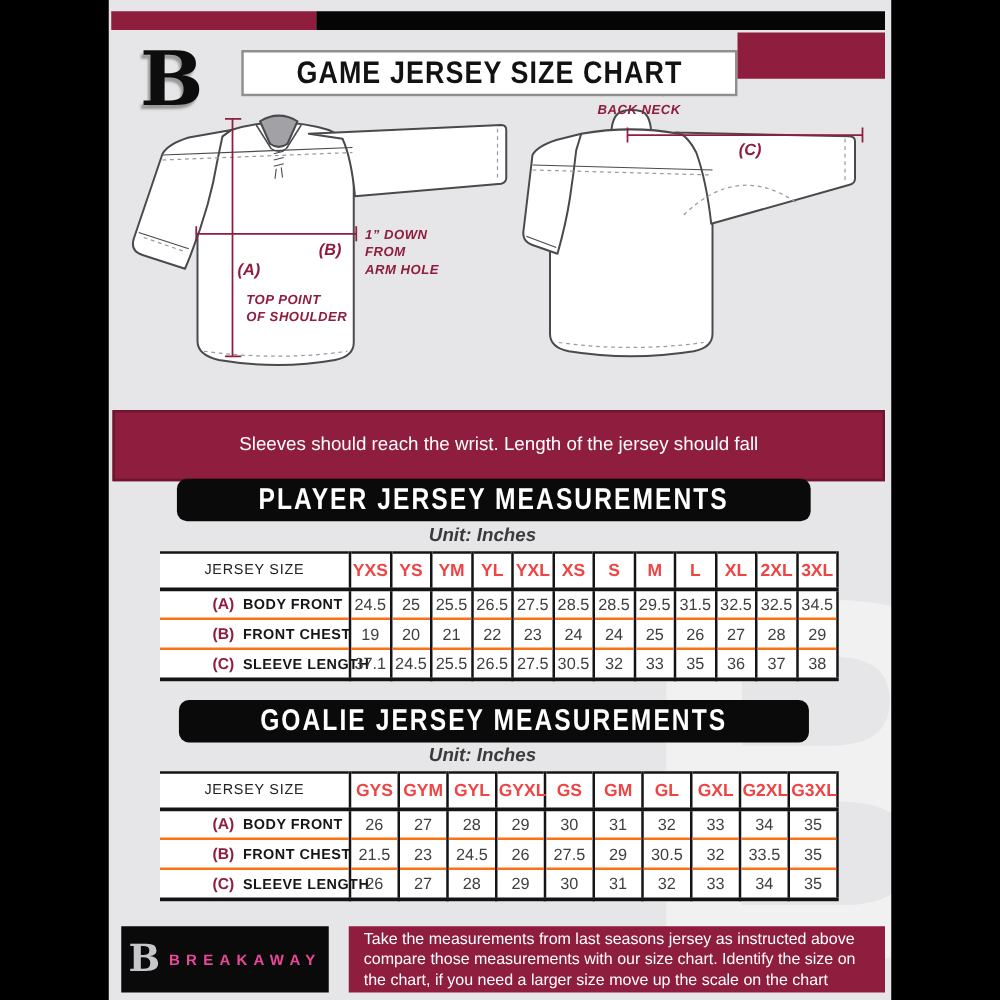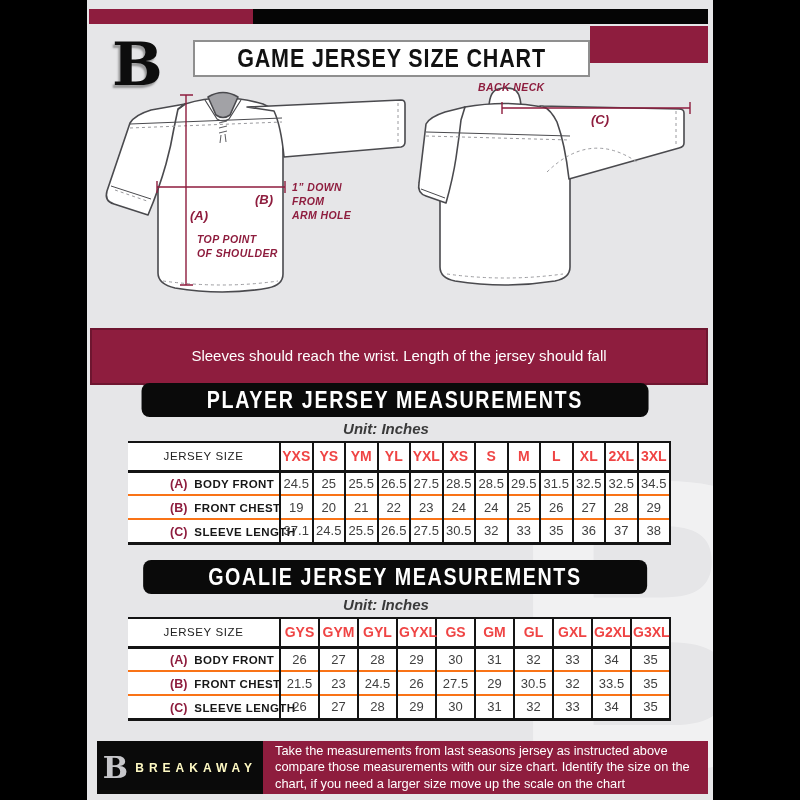--- a/index.html
+++ b/index.html
@@ -82,26 +82,26 @@
   table.meas td.label-col .lbl{font-size:11.5px;font-weight:bold;letter-spacing:0.4px;color:#161616;}
   
   .footer{position:absolute;left:97px;top:741px;width:611px;height:53px;z-index:3;display:flex;}
   .footer .brandbox{
     width:166px;background:#0a0a0a;display:flex;align-items:center;justify-content:center;gap:7px;
   }
   .footer .brandbox .mini-b{
     font-family:"DejaVu Serif",serif;font-weight:bold;font-size:30px;line-height:1;color:#c7c7cb;
   }
   .footer .brandbox .brand{
-    color:#fef9c3;font-size:12px;font-weight:bold;letter-spacing:5px;
+    color:#ec4899;font-size:12px;font-weight:bold;letter-spacing:5px;
   }
   .footer .notebox{
     flex:1;background:var(--maroon);color:#fff;box-sizing:border-box;
     font-size:12.8px;line-height:1.27;padding:4px 10px 4px 12px;
-    display:flex;align-items:center;
+    display:flex;align-items:center;margin-left:16px;
   }
   
   .ann{fill:var(--maroon);font-family:"Liberation Sans",sans-serif;font-style:italic;}
   .ann.big{font-size:13px;font-weight:bold;}
   .ann.small{font-size:10.5px;font-weight:bold;letter-spacing:0.4px;}
 </style>
 </head>
 <body>
 
 <div class="stage">

